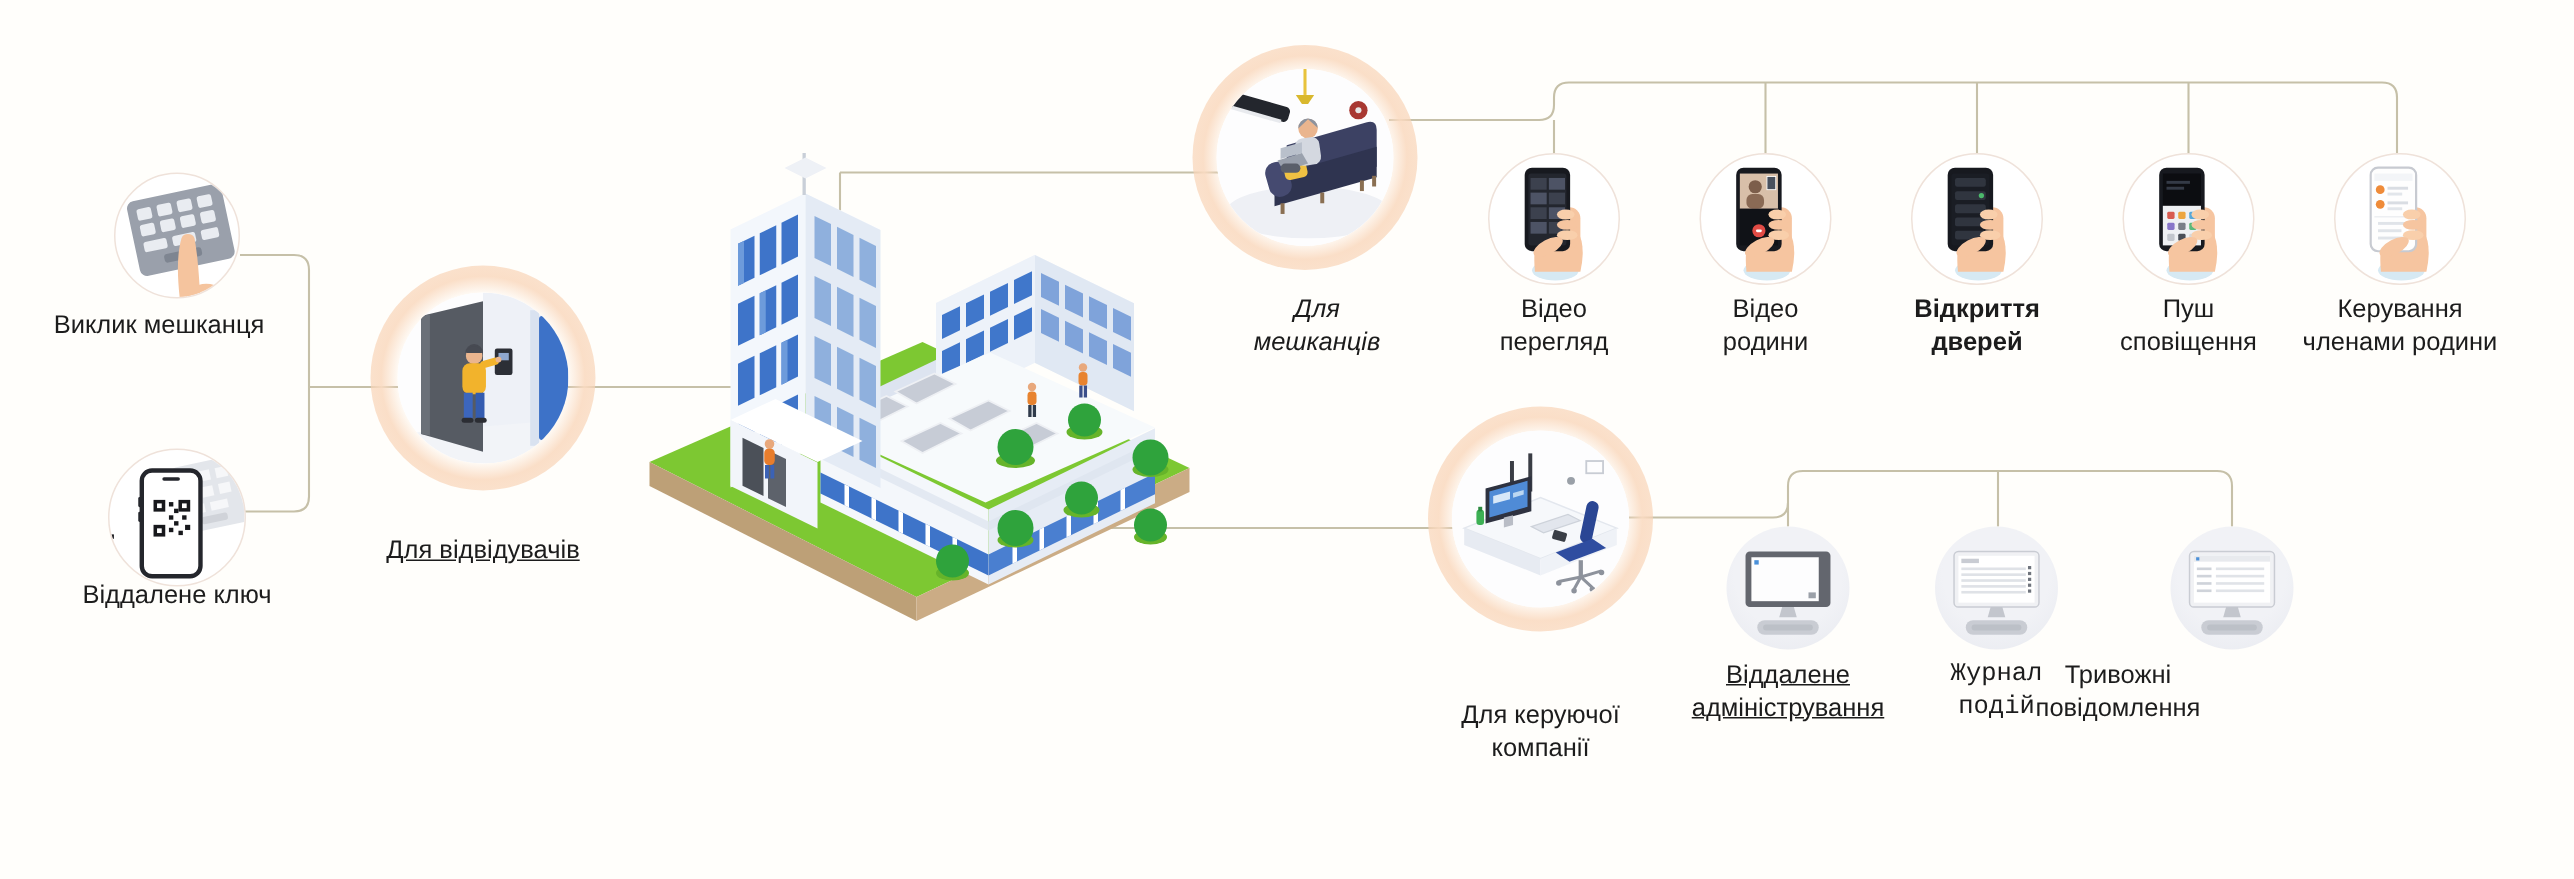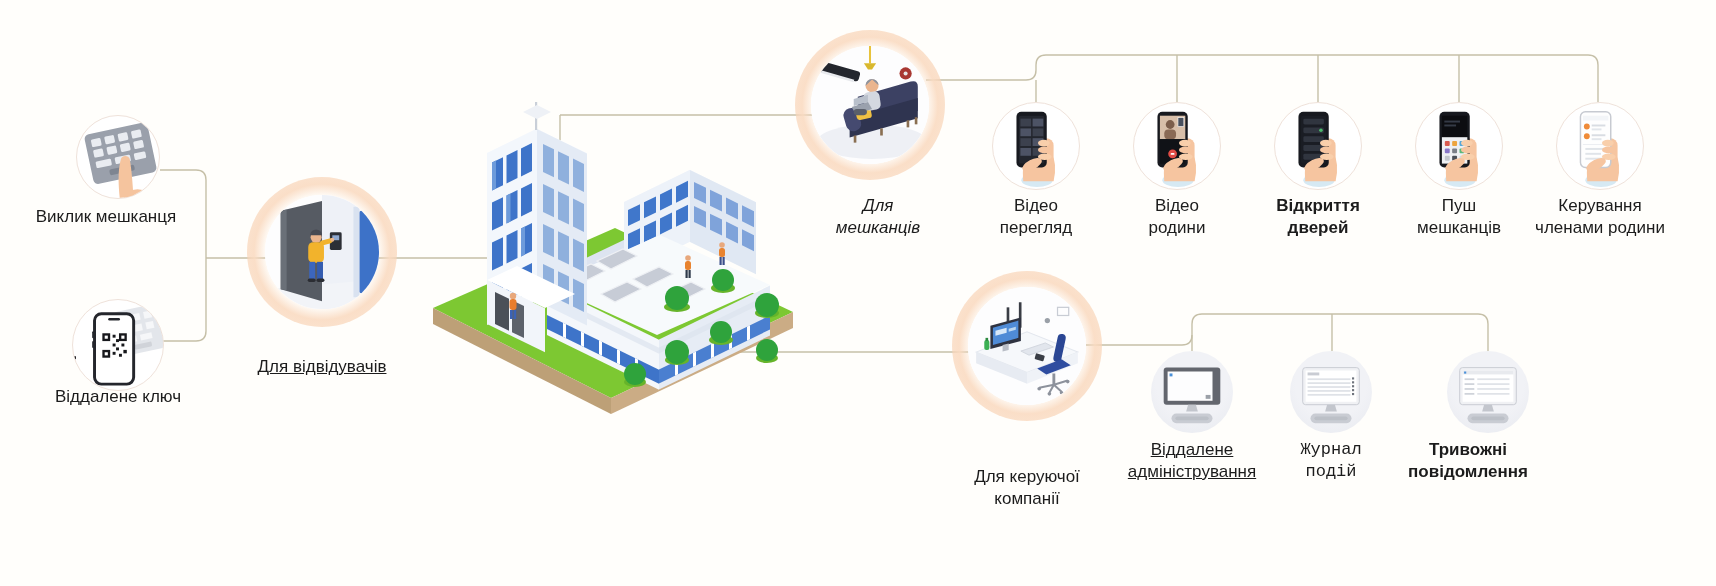--- a/index.html
+++ b/index.html
@@ -450,21 +450,21 @@
         <rect x="37" y="54" width="5" height="5" rx="1" fill="#4a4f58"></rect>
         <rect x="44.5" y="54" width="5" height="5" rx="1" fill="#d8d8d8"></rect>
     </g>
     <ellipse cx="52" cy="41" rx="6" ry="3.4" fill="#f9cfab"></ellipse>
     <ellipse cx="53" cy="48" rx="7" ry="3.4" fill="#f6c5a0"></ellipse>
     <ellipse cx="53" cy="55" rx="7" ry="3.4" fill="#f9cfab"></ellipse>
     <ellipse cx="40" cy="63" rx="11" ry="5" fill="#f6c5a0" transform="rotate(-28 40 63)"></ellipse>
   </svg>
 </div>
 <div class="lbl" style="left:1459px;top:195px;">Пуш
-мешканців</div>
+сповіщення</div>
 
 <div class="circle-plain" style="left:1556px;top:102px;width:88px;height:88px;">
   <svg viewBox="0 0 88 88">
     <ellipse cx="45" cy="79" rx="16" ry="7" fill="#d6e9f3"></ellipse>
     <path d="M31,80 Q29,60 36,52 L60,52 Q66,62 62,80 Z" fill="#f6c5a0"></path>
     <rect x="47" y="36" width="15" height="28" rx="7.5" fill="#f6c5a0"></rect>
     <rect x="24" y="9" width="31" height="57" rx="5" fill="#fefefe" stroke="#c7cad1" stroke-width="1.5"></rect>
     <rect x="26.5" y="13" width="26" height="5" fill="#f3f5f8"></rect>
     <circle cx="30.5" cy="24" r="3" fill="#ef8b39"></circle>
     <rect x="35.5" y="22" width="14" height="2" fill="#d9dde3"></rect>
@@ -579,14 +579,14 @@
       <rect x="31" y="28" width="33" height="1.8"></rect>
         <rect x="31" y="33" width="33" height="1.8"></rect>
       <rect x="31" y="38" width="33" height="1.8"></rect>
         <rect x="31" y="43" width="33" height="1.8"></rect>
     </g>
     <polygon points="38,55 46,55 48,62 36,62" fill="#c3c6cd"></polygon>
     <rect x="21" y="64" width="42" height="10" rx="5" fill="#c9ccd3"></rect>
     <rect x="25" y="67" width="34" height="4" rx="2" fill="#bcc0c7"></rect>
   </svg>
 </div>
-<div class="lbl" style="left:1468px;top:439px;font-weight:bold;">Тривожні
+<div class="lbl" style="left:1412px;top:439px;">Тривожні
 повідомлення</div>
 
 </body></html>

